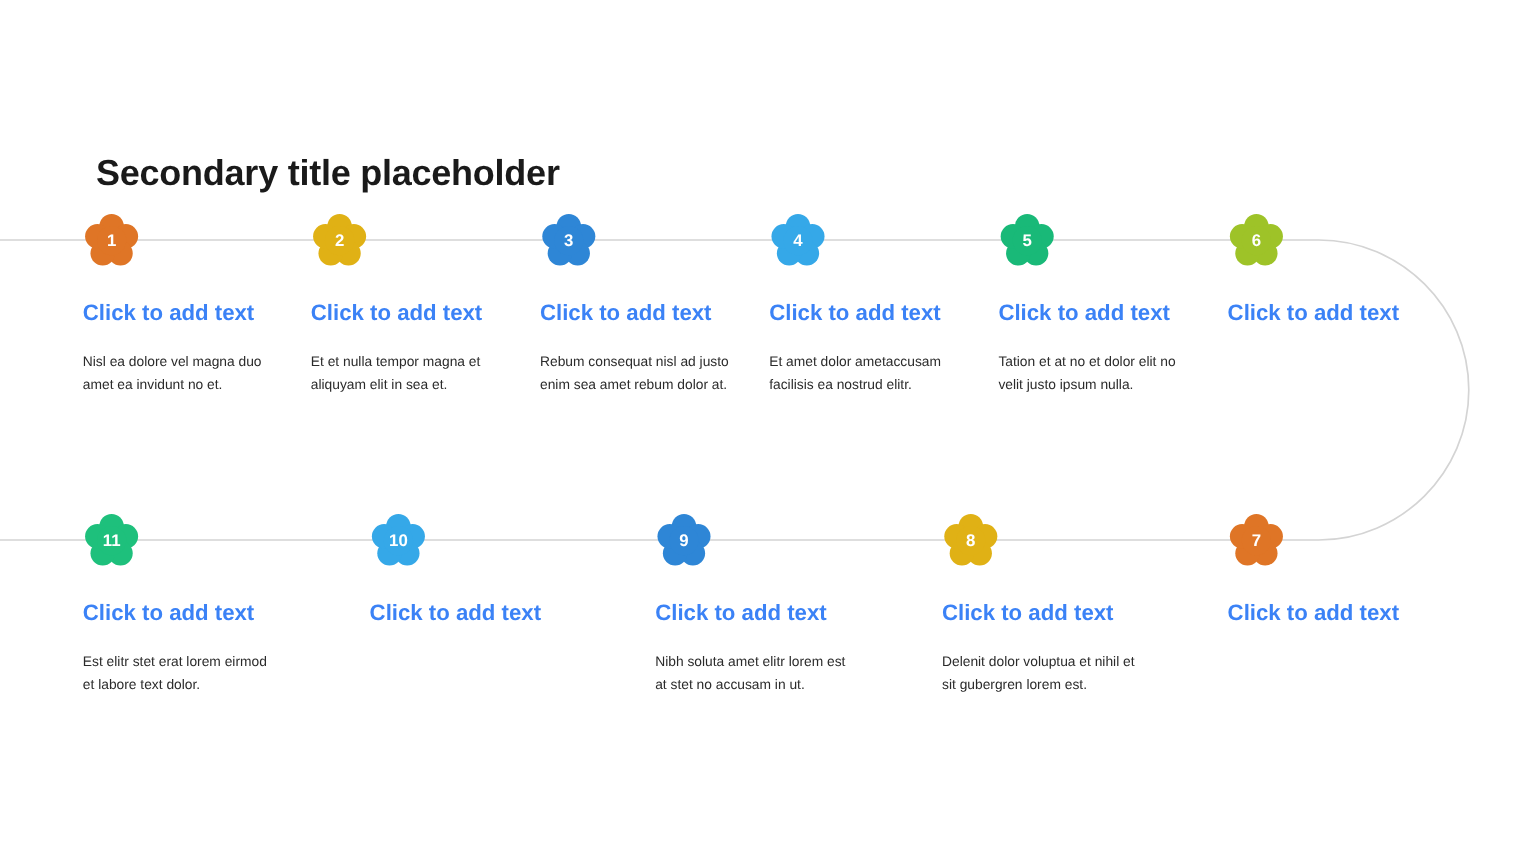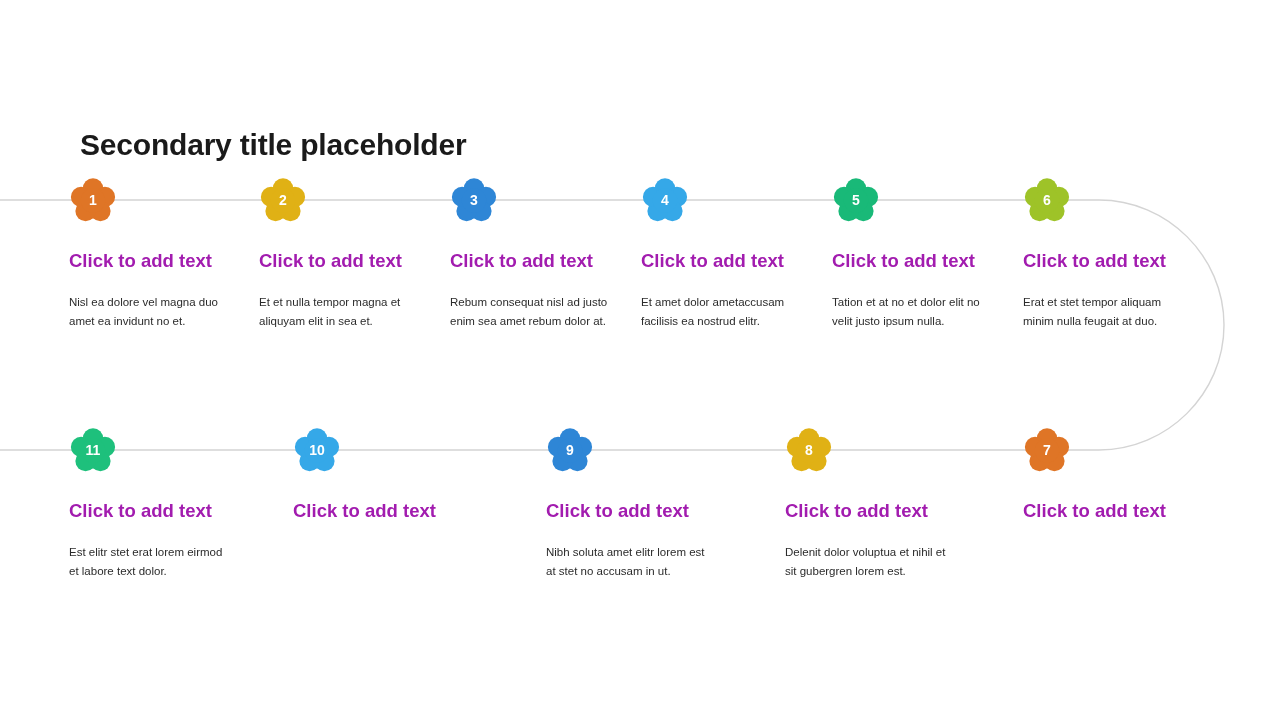--- a/index.html
+++ b/index.html
@@ -82,21 +82,21 @@
     font-size: 14px;
     font-weight: bold;
     color: #ffffff;
     line-height: 1;
   }
 
   .step-heading {
     margin-top: 26px;
     font-size: 18.5px;
     font-weight: bold;
-    color: #a21caf;
+    color: #3b82f6;
     white-space: nowrap;
   }
   .step-body {
     margin-top: 21px;
     font-size: 11.5px;
     line-height: 1.68;
     color: #2b2b2b;
     width: 165px;
   }
 </style>
@@ -214,21 +214,20 @@
             <circle cx="35.9" cy="20.9" r="10.2"></circle>
             <circle cx="31.4" cy="35.1" r="10.2"></circle>
             <circle cx="16.6" cy="35.1" r="10.2"></circle>
             <circle cx="12.1" cy="20.9" r="10.2"></circle>
             <circle cx="24" cy="24.5" r="12.2"></circle>
           </g>
         </svg>
         <span class="num">6</span>
       </div>
       <div class="step-heading">Click to add text</div>
-      <div class="step-body">Erat et stet tempor aliquam minim nulla feugait at duo.</div>
     </div>
 
   </div>
 
   <div class="row" id="row-bottom">
 
     <div class="step" style="left:69px">
       <div class="marker">
         <svg viewBox="0 0 48 48">
           <g fill="#1ec07c">
@@ -239,21 +238,21 @@
             <circle cx="12.1" cy="20.9" r="10.2"></circle>
             <circle cx="24" cy="24.5" r="12.2"></circle>
           </g>
         </svg>
         <span class="num">11</span>
       </div>
       <div class="step-heading">Click to add text</div>
       <div class="step-body">Est elitr stet erat lorem eirmod et labore text dolor.</div>
     </div>
 
-    <div class="step" style="left:293px">
+    <div class="step" style="left:308px">
       <div class="marker">
         <svg viewBox="0 0 48 48">
           <g fill="#35a8e8">
             <circle cx="24" cy="12.5" r="10.2"></circle>
             <circle cx="35.9" cy="20.9" r="10.2"></circle>
             <circle cx="31.4" cy="35.1" r="10.2"></circle>
             <circle cx="16.6" cy="35.1" r="10.2"></circle>
             <circle cx="12.1" cy="20.9" r="10.2"></circle>
             <circle cx="24" cy="24.5" r="12.2"></circle>
           </g>

